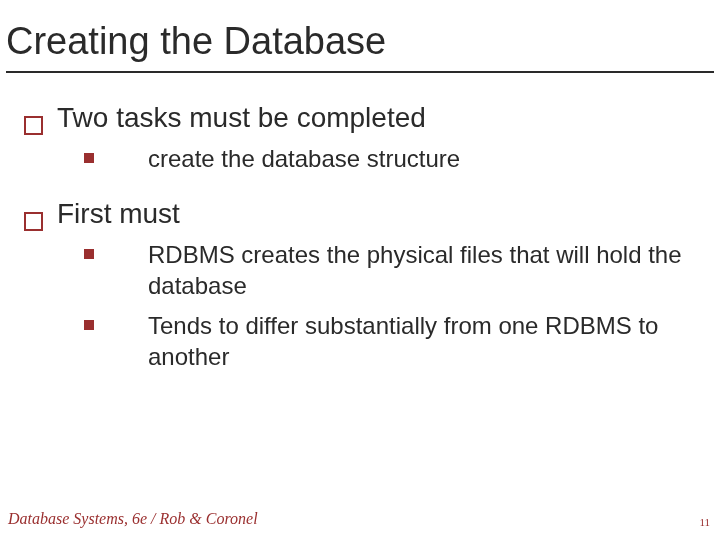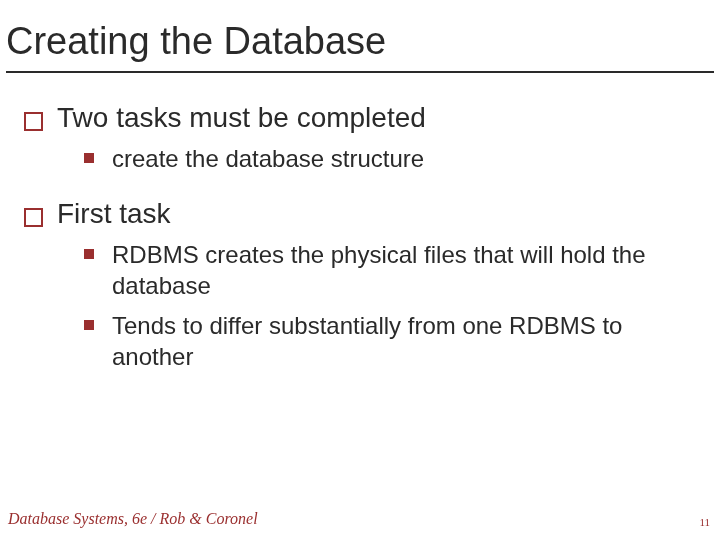--- a/index.html
+++ b/index.html
@@ -29,21 +29,21 @@
     border-bottom: 2px solid #2a2a2a;
   }
   .body {
     position: absolute;
     top: 100px;
     left: 24px;
     right: 24px;
   }
   .lvl1 {
     display: flex;
-    align-items: center;
+    align-items: flex-end;
     margin-bottom: 6px;
   }
   .lvl1 .bullet {
     width: 15px;
     height: 15px;
     border: 2px solid #9a2f2f;
     margin-top: 8px;
     margin-right: 14px;
     flex: 0 0 auto;
   }
@@ -62,20 +62,21 @@
     width: 10px;
     height: 10px;
     background: #9a2f2f;
     margin-top: 10px;
     margin-right: 18px;
     flex: 0 0 auto;
   }
   .lvl2 .text {
     font-size: 24px;
     line-height: 1.3;
+    margin-left: 36px;
   }
   .group {
     margin-bottom: 22px;
   }
   .footer-left {
     position: absolute;
     bottom: 12px;
     left: 8px;
     font-family: Georgia, "Times New Roman", serif;
     font-style: italic;
@@ -107,21 +108,21 @@
       </div>
       <div class="lvl2">
         <div class="bullet"></div>
         <div class="text">create the database structure</div>
       </div>
     </div>
 
     <div class="group">
       <div class="lvl1">
         <div class="bullet"></div>
-        <div class="text">First task</div>
+        <div class="text">First must</div>
       </div>
       <div class="lvl2">
         <div class="bullet"></div>
         <div class="text">RDBMS creates the physical files that will hold the database</div>
       </div>
       <div class="lvl2">
         <div class="bullet"></div>
         <div class="text">Tends to differ substantially from one RDBMS to another</div>
       </div>
     </div>

